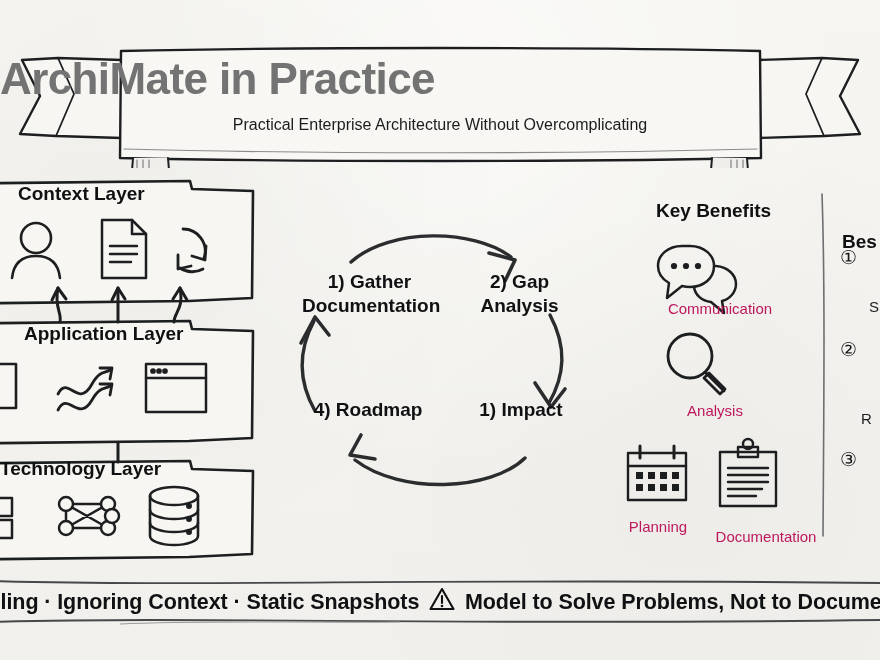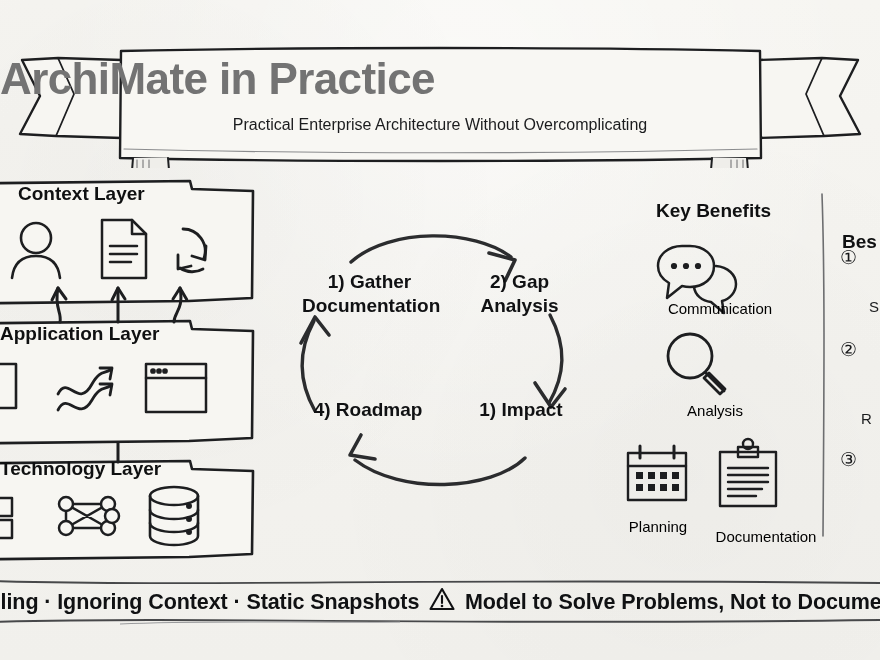--- a/index.html
+++ b/index.html
@@ -36,21 +36,21 @@
   }
 
   
   .layer-title{
     position:absolute;
     font-size:19px; font-weight:700; color:#0f1011;
     white-space:nowrap;
   }
   .benefit-label{
     position:absolute; text-align:center;
-    font-size:15px; font-weight:400; color:#000000;
+    font-size:15px; font-weight:400; color:#be185d;
     white-space:nowrap;
   }
   
   .cycle-step{
     position:absolute; text-align:center;
     font-size:19px; font-weight:700; line-height:1.25; color:#101113;
   }
   
   #best-practices-title{
     position:absolute; left:842px; top:198px;
@@ -185,21 +185,21 @@
       <path d="M210,338 A24,9 0 0,0 258,338"></path>
       <path d="M210,351 A24,9 0 0,0 258,351"></path>
       <circle cx="249" cy="334" r="1.7" fill="#1d1e20"></circle>
       <circle cx="249" cy="347" r="1.7" fill="#1d1e20"></circle>
       <circle cx="249" cy="360" r="1.7" fill="#1d1e20"></circle>
     </g>
   </svg>
 </div>
 
 <div class="layer-title" style="left:18px; top:183px;">Context Layer</div>
-<div class="layer-title" style="left:0px; top:323px;">Application Layer</div>
+<div class="layer-title" style="left:0px; top:323px;padding-left:24px;">Application Layer</div>
 <div class="layer-title" style="left:0px; top:458px;">Technology Layer</div>
 
 <div class="layer-abs" style="left:285px; top:215px; width:315px; height:320px;">
   <svg width="315" height="320" viewBox="0 0 315 320">
     <g fill="none" stroke="#2b2c2e" stroke-width="3.4" stroke-linejoin="round" stroke-linecap="round">
 
       <path d="M66,47 C105,12 190,14 226,42"></path>
       <path d="M204,38 L230,45 L220,66" stroke-width="3.6"></path>
 
       <path d="M265,100 C282,132 280,160 264,188"></path>

